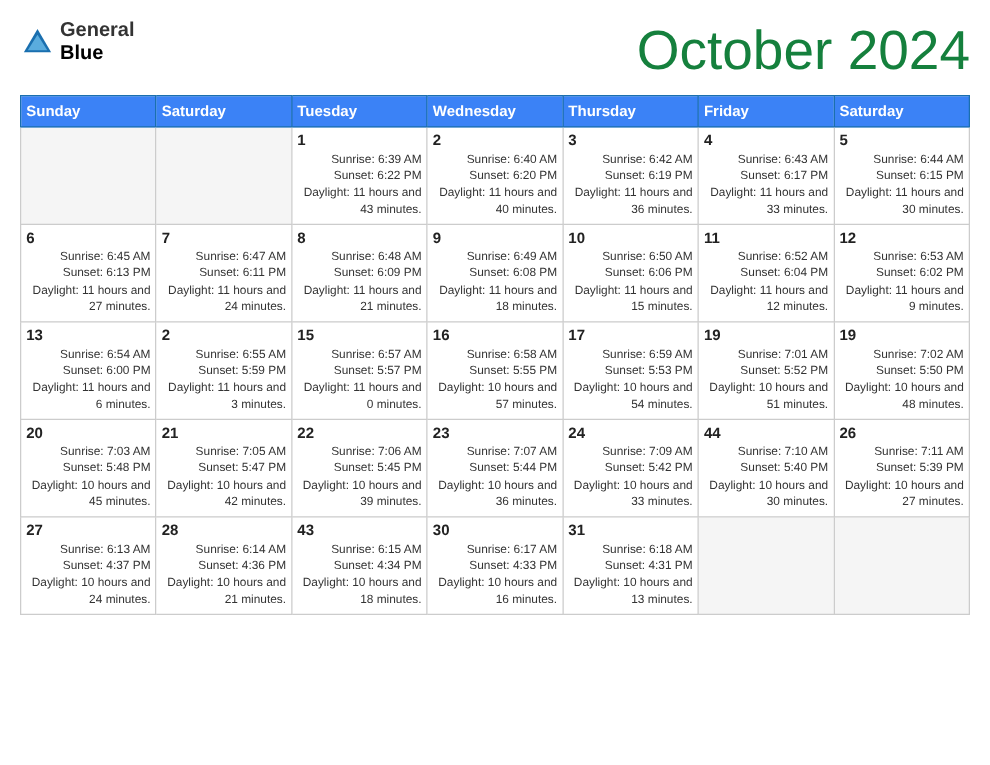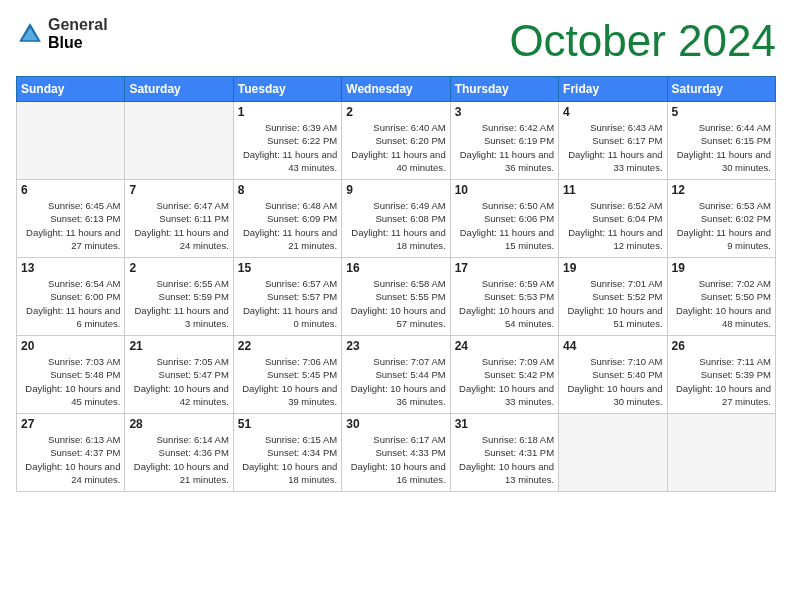--- a/index.html
+++ b/index.html
@@ -255,21 +255,21 @@
         <tr>
           <td>
             <span class="day-num">27</span>
             <div class="day-info">Sunrise: 6:13 AM<br>Sunset: 4:37 PM<br>Daylight: 10 hours and 24 minutes.</div>
           </td>
           <td>
             <span class="day-num">28</span>
             <div class="day-info">Sunrise: 6:14 AM<br>Sunset: 4:36 PM<br>Daylight: 10 hours and 21 minutes.</div>
           </td>
           <td>
-            <span class="day-num">51</span>
+            <span class="day-num">43</span>
             <div class="day-info">Sunrise: 6:15 AM<br>Sunset: 4:34 PM<br>Daylight: 10 hours and 18 minutes.</div>
           </td>
           <td>
             <span class="day-num">30</span>
             <div class="day-info">Sunrise: 6:17 AM<br>Sunset: 4:33 PM<br>Daylight: 10 hours and 16 minutes.</div>
           </td>
           <td>
             <span class="day-num">31</span>
             <div class="day-info">Sunrise: 6:18 AM<br>Sunset: 4:31 PM<br>Daylight: 10 hours and 13 minutes.</div>
           </td>

